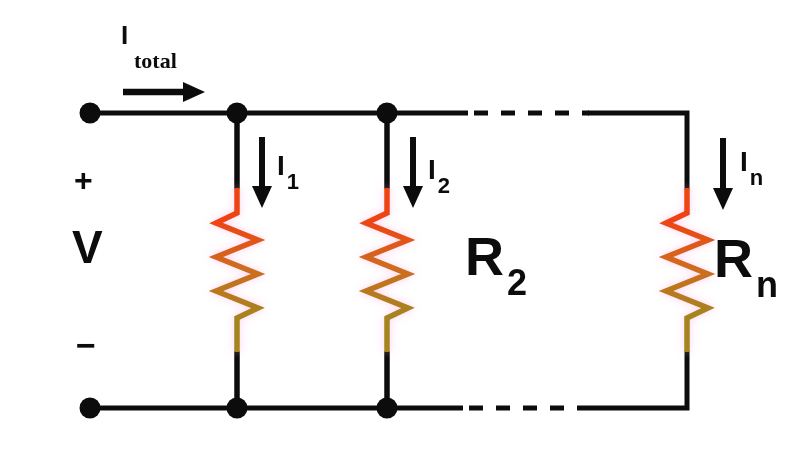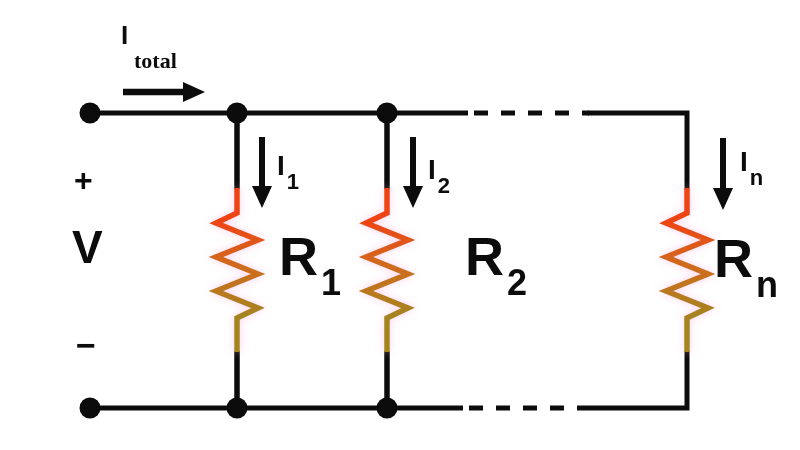--- a/index.html
+++ b/index.html
@@ -94,17 +94,16 @@
   <div class="lbl itotal"><span>I</span><span class="sub">total</span></div>
 
   <div class="lbl plus">+</div>
   <div class="lbl vsym">V</div>
   <div class="lbl minus">−</div>
 
   <div class="lbl cur cur1"><span>I</span><span class="sub">1</span></div>
   <div class="lbl cur cur2"><span>I</span><span class="sub">2</span></div>
   <div class="lbl cur curn"><span>I</span><span class="sub">n</span></div>
 
-  <div class="lbl res res1"><span>R</span><span class="sub">1</span></div>
   <div class="lbl res res2"><span>R</span><span class="sub">2</span></div>
   <div class="lbl res resn"><span>R</span><span class="sub">n</span></div>
 
 </div>
 
 </body></html>

